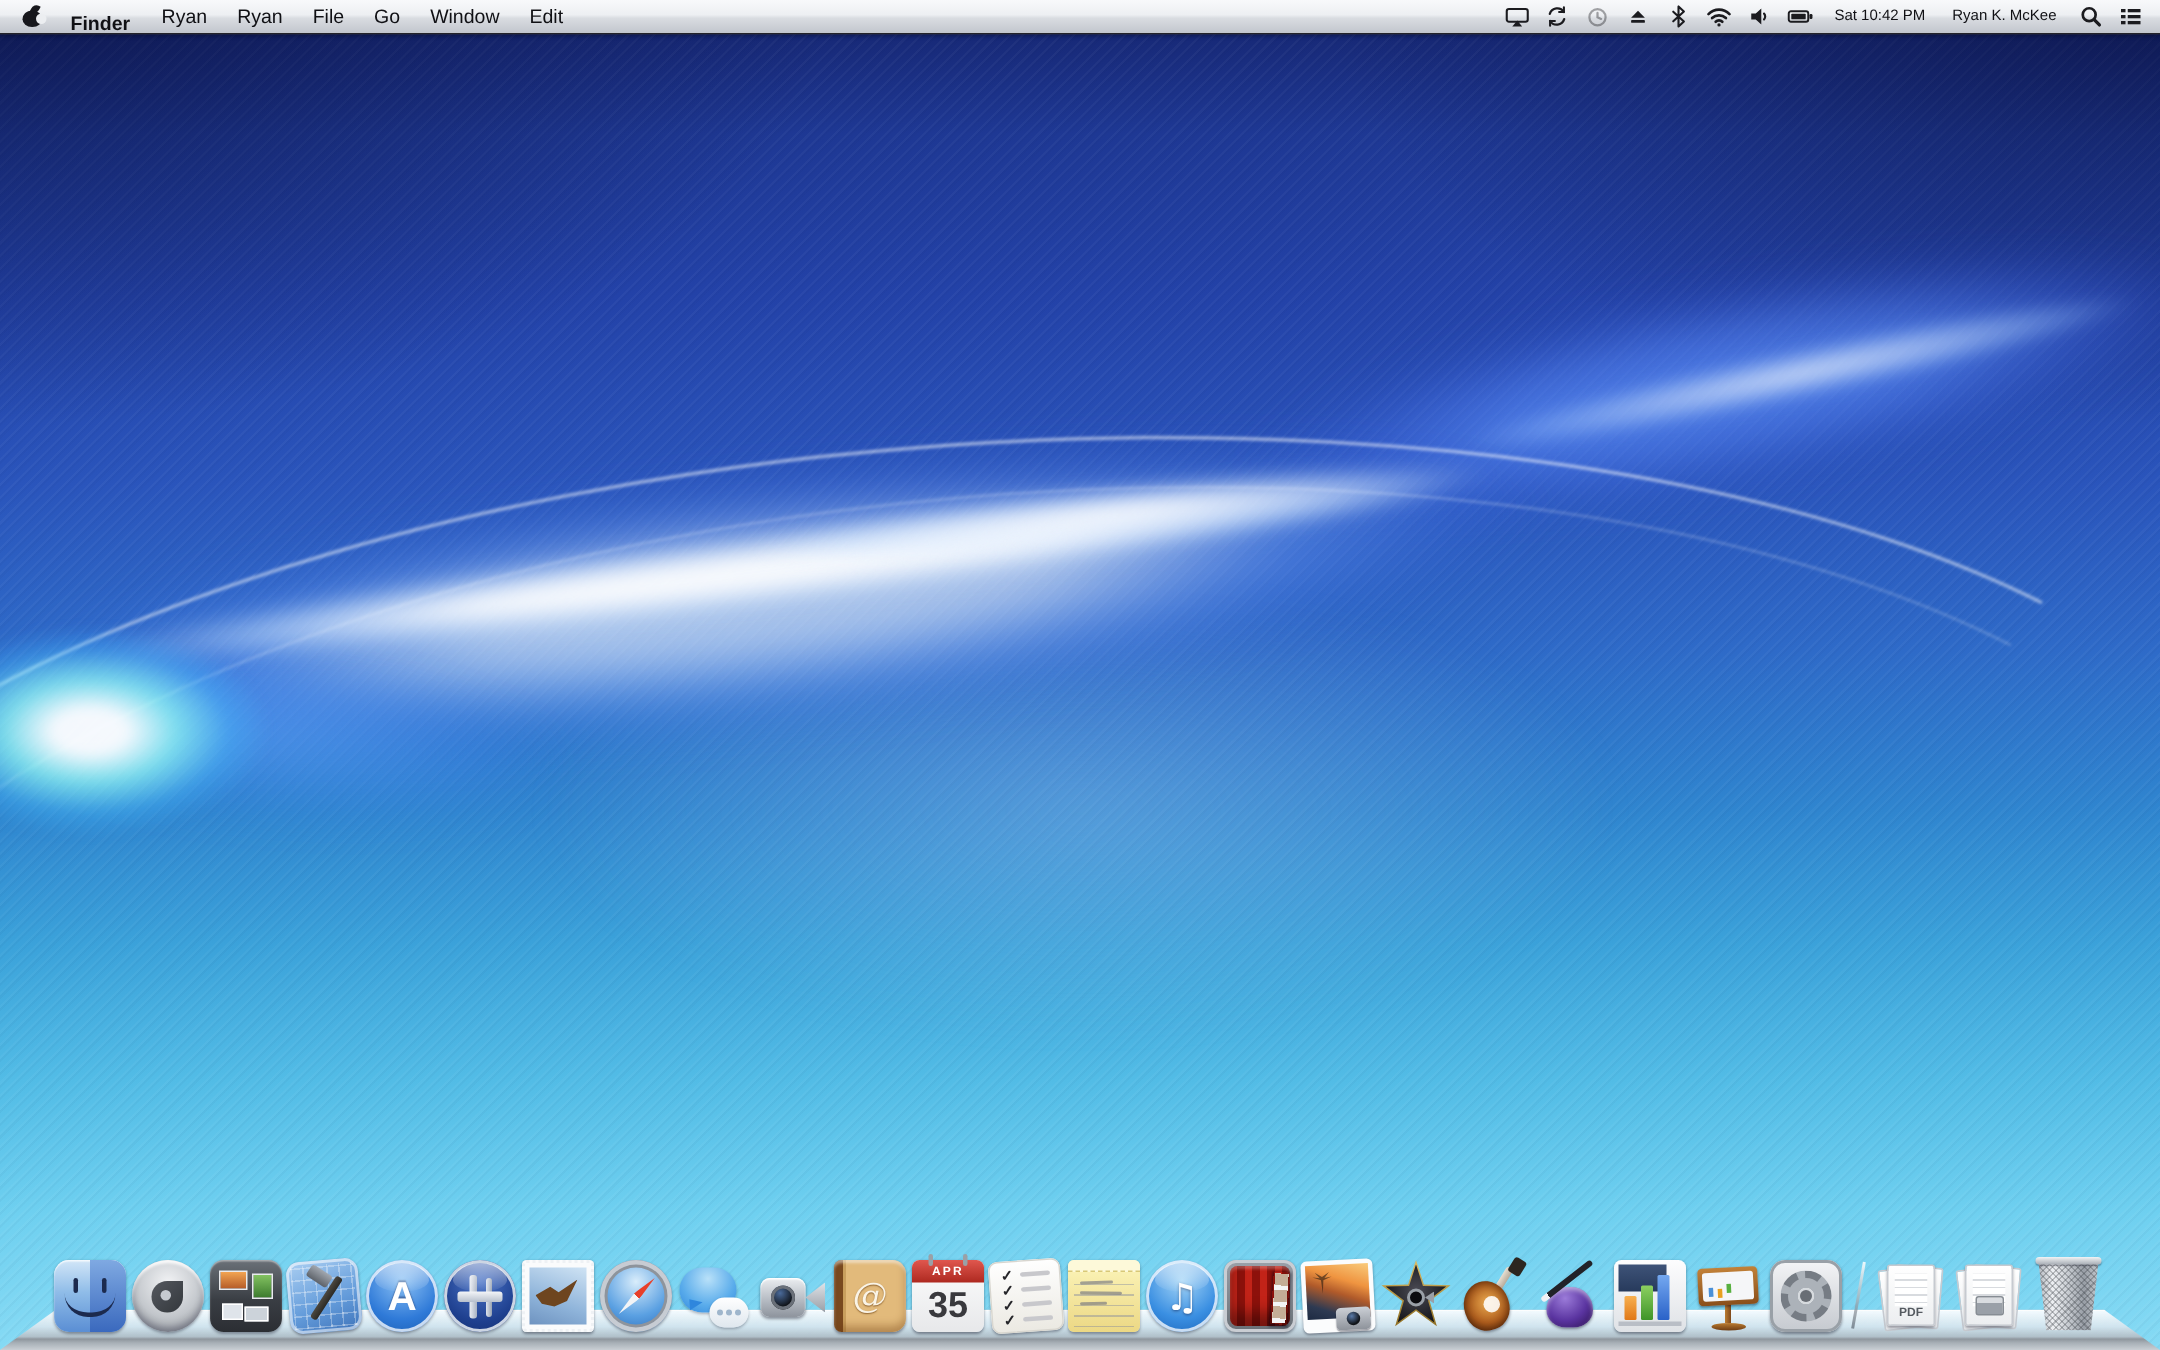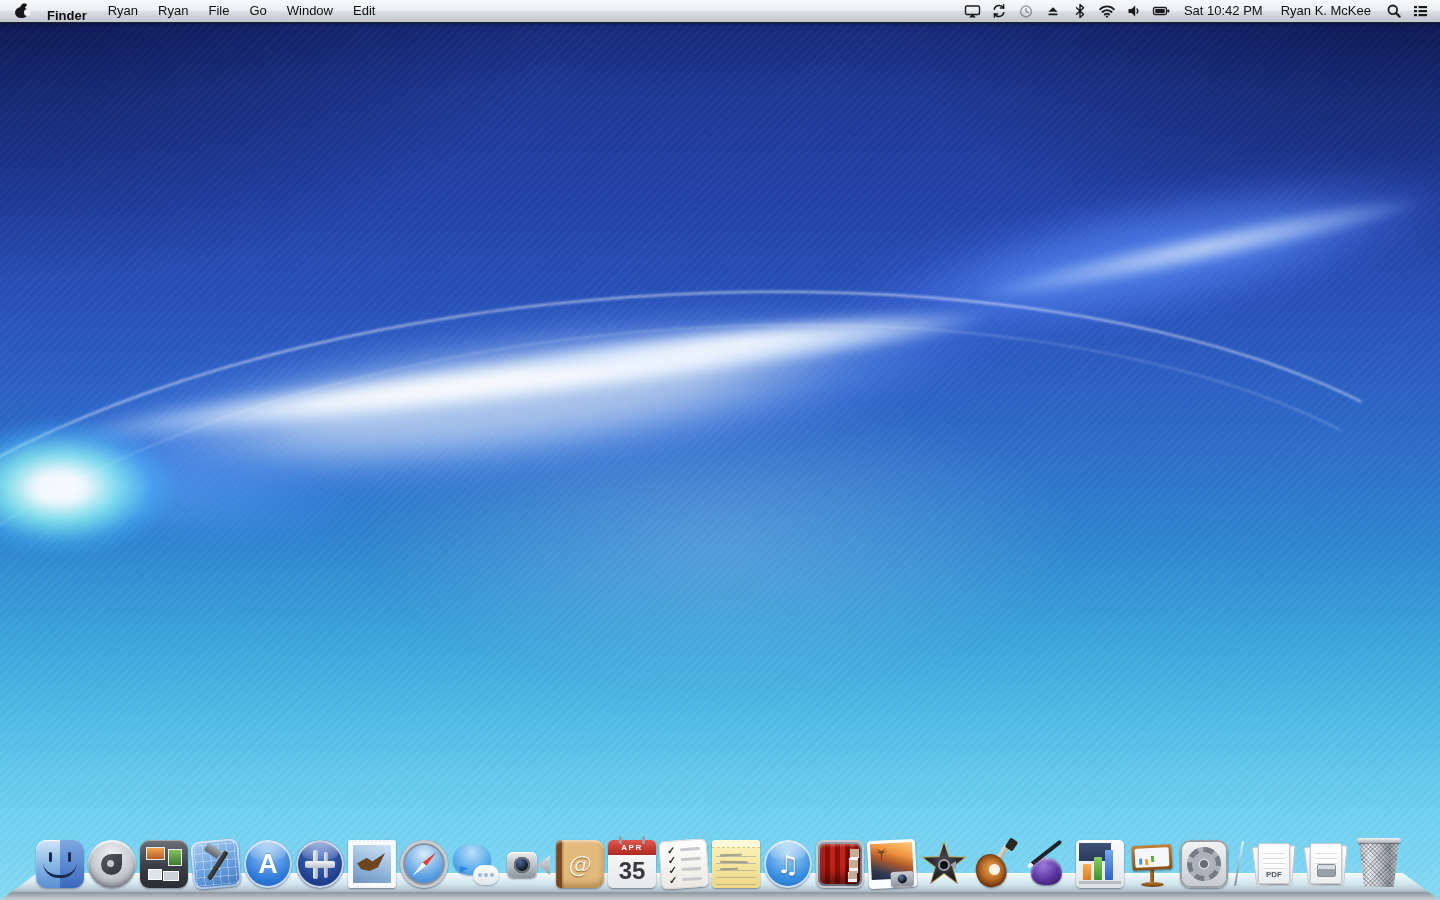--- a/index.html
+++ b/index.html
@@ -57,21 +57,21 @@
   .apple-logo{position:relative;width:13px;height:14px;}
   .apple-logo i{position:absolute;left:0;bottom:0;width:13px;height:11px;background:#17171c;
     border-radius:48% 48% 50% 50%/55% 55% 48% 48%;display:block;}
   .apple-logo i::after{content:"";position:absolute;right:-3px;top:2px;width:7px;height:7px;border-radius:50%;background:#ecEEF1;background:#eceef1;}
   .apple-logo b{position:absolute;left:6px;top:-1px;width:5px;height:6px;background:#17171c;
     border-radius:70% 0 70% 0;transform:rotate(28deg);display:block;}
   .menu-right{margin-left:auto;display:flex;align-items:center;}
   .status{width:27px;height:22px;display:flex;align-items:center;justify-content:center;}
   .status svg{display:block;}
   .dim{opacity:.38;}
-  .mtext{font-size:13px;color:#101014;line-height:22px;padding:0 9px;}
+  .mtext{font-size:10px;color:#101014;line-height:22px;padding:0 9px;}
 
   
   .dock{position:absolute;left:0;right:0;bottom:0;height:78px;z-index:50;}
   .shelf{position:absolute;bottom:0;left:0;right:0;height:26px;
     clip-path:polygon(2.6% 0,97.4% 0,100% 100%,0 100%);
     background:linear-gradient(180deg,rgba(246,251,254,.97) 0%,rgba(214,229,238,.93) 40%,
       rgba(178,190,199,.95) 66%,#8e969d 72%,#a8b0b7 82%,#c9cfd4 100%);
     border-top:1px solid rgba(255,255,255,.95);
     box-shadow:0 -1px 6px rgba(120,170,210,.35);}
   .dock-items{position:absolute;bottom:12px;left:0;right:0;display:flex;

